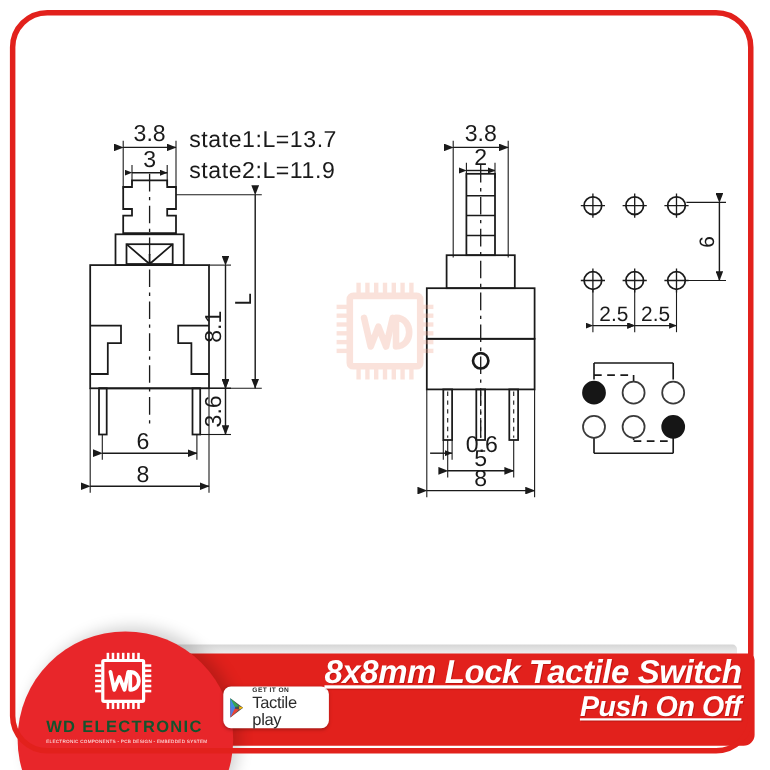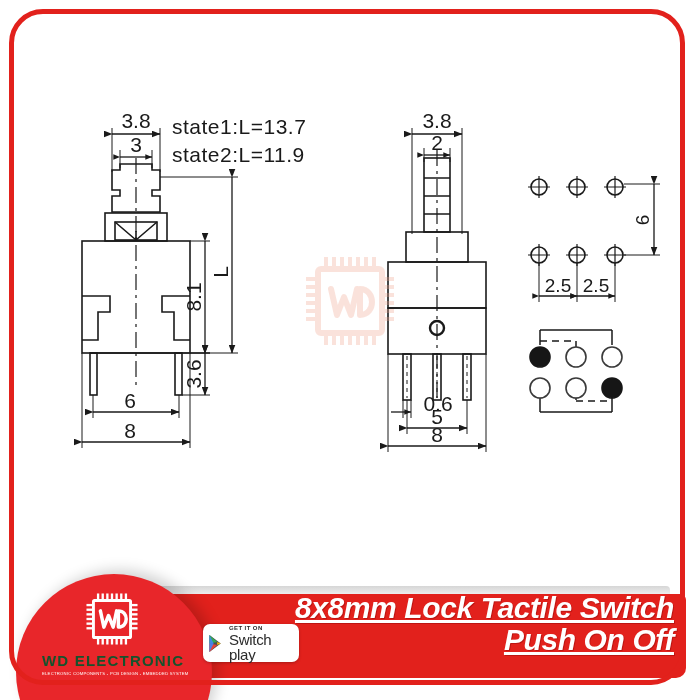--- a/index.html
+++ b/index.html
@@ -90,21 +90,21 @@
     color:#ffffff;
     text-decoration:underline;
   }
   .title-l1,.title-l2{
     font-family:"Liberation Sans", sans-serif;
     font-weight:bold;font-style:italic;line-height:1.02;
     text-shadow:1px 1px 0 rgba(120,0,0,.35);
     white-space:nowrap;
   }
   .title-l1{font-size:30px;letter-spacing:-.4px;}
-  .title-l2{font-size:30px;letter-spacing:-.4px;margin-top:2px;}
+  .title-l2{font-size:26px;letter-spacing:-.4px;margin-top:2px;}
   text{font-family:"Liberation Sans", sans-serif;}
 </style>
 </head>
 <body>
 
 <div id="page">
 
   <div class="drawing">
 
     <svg class="watermark" viewBox="0 0 100 95">
@@ -366,21 +366,21 @@
       <div class="gplay-inner">
         <svg width="19" height="21" viewBox="0 0 24 26">
           <path d="M2,1 L18,13 L2,25 Z" fill="#4d4d4d"></path>
           <path d="M2,1 L13,11 L2,13 Z" fill="#34a853"></path>
           <path d="M2,13 L13,15 L2,25 Z" fill="#ea4335"></path>
           <path d="M13,11 L18,13 L13,15 Z" fill="#fbbc04"></path>
           <path d="M2,1 L2,25 L8,13 Z" fill="#4285f4" opacity=".9"></path>
         </svg>
         <div class="gplay-txt">
           <div class="gplay-get">GET IT ON</div>
-          <div class="gplay-name">Switch play</div>
+          <div class="gplay-name">Tactile play</div>
         </div>
       </div>
     </div>
 
     <div class="title-block">
       <div class="title-l1">8x8mm Lock Tactile Switch</div>
       <div class="title-l2">Push On Off</div>
     </div>
   </div>
 

